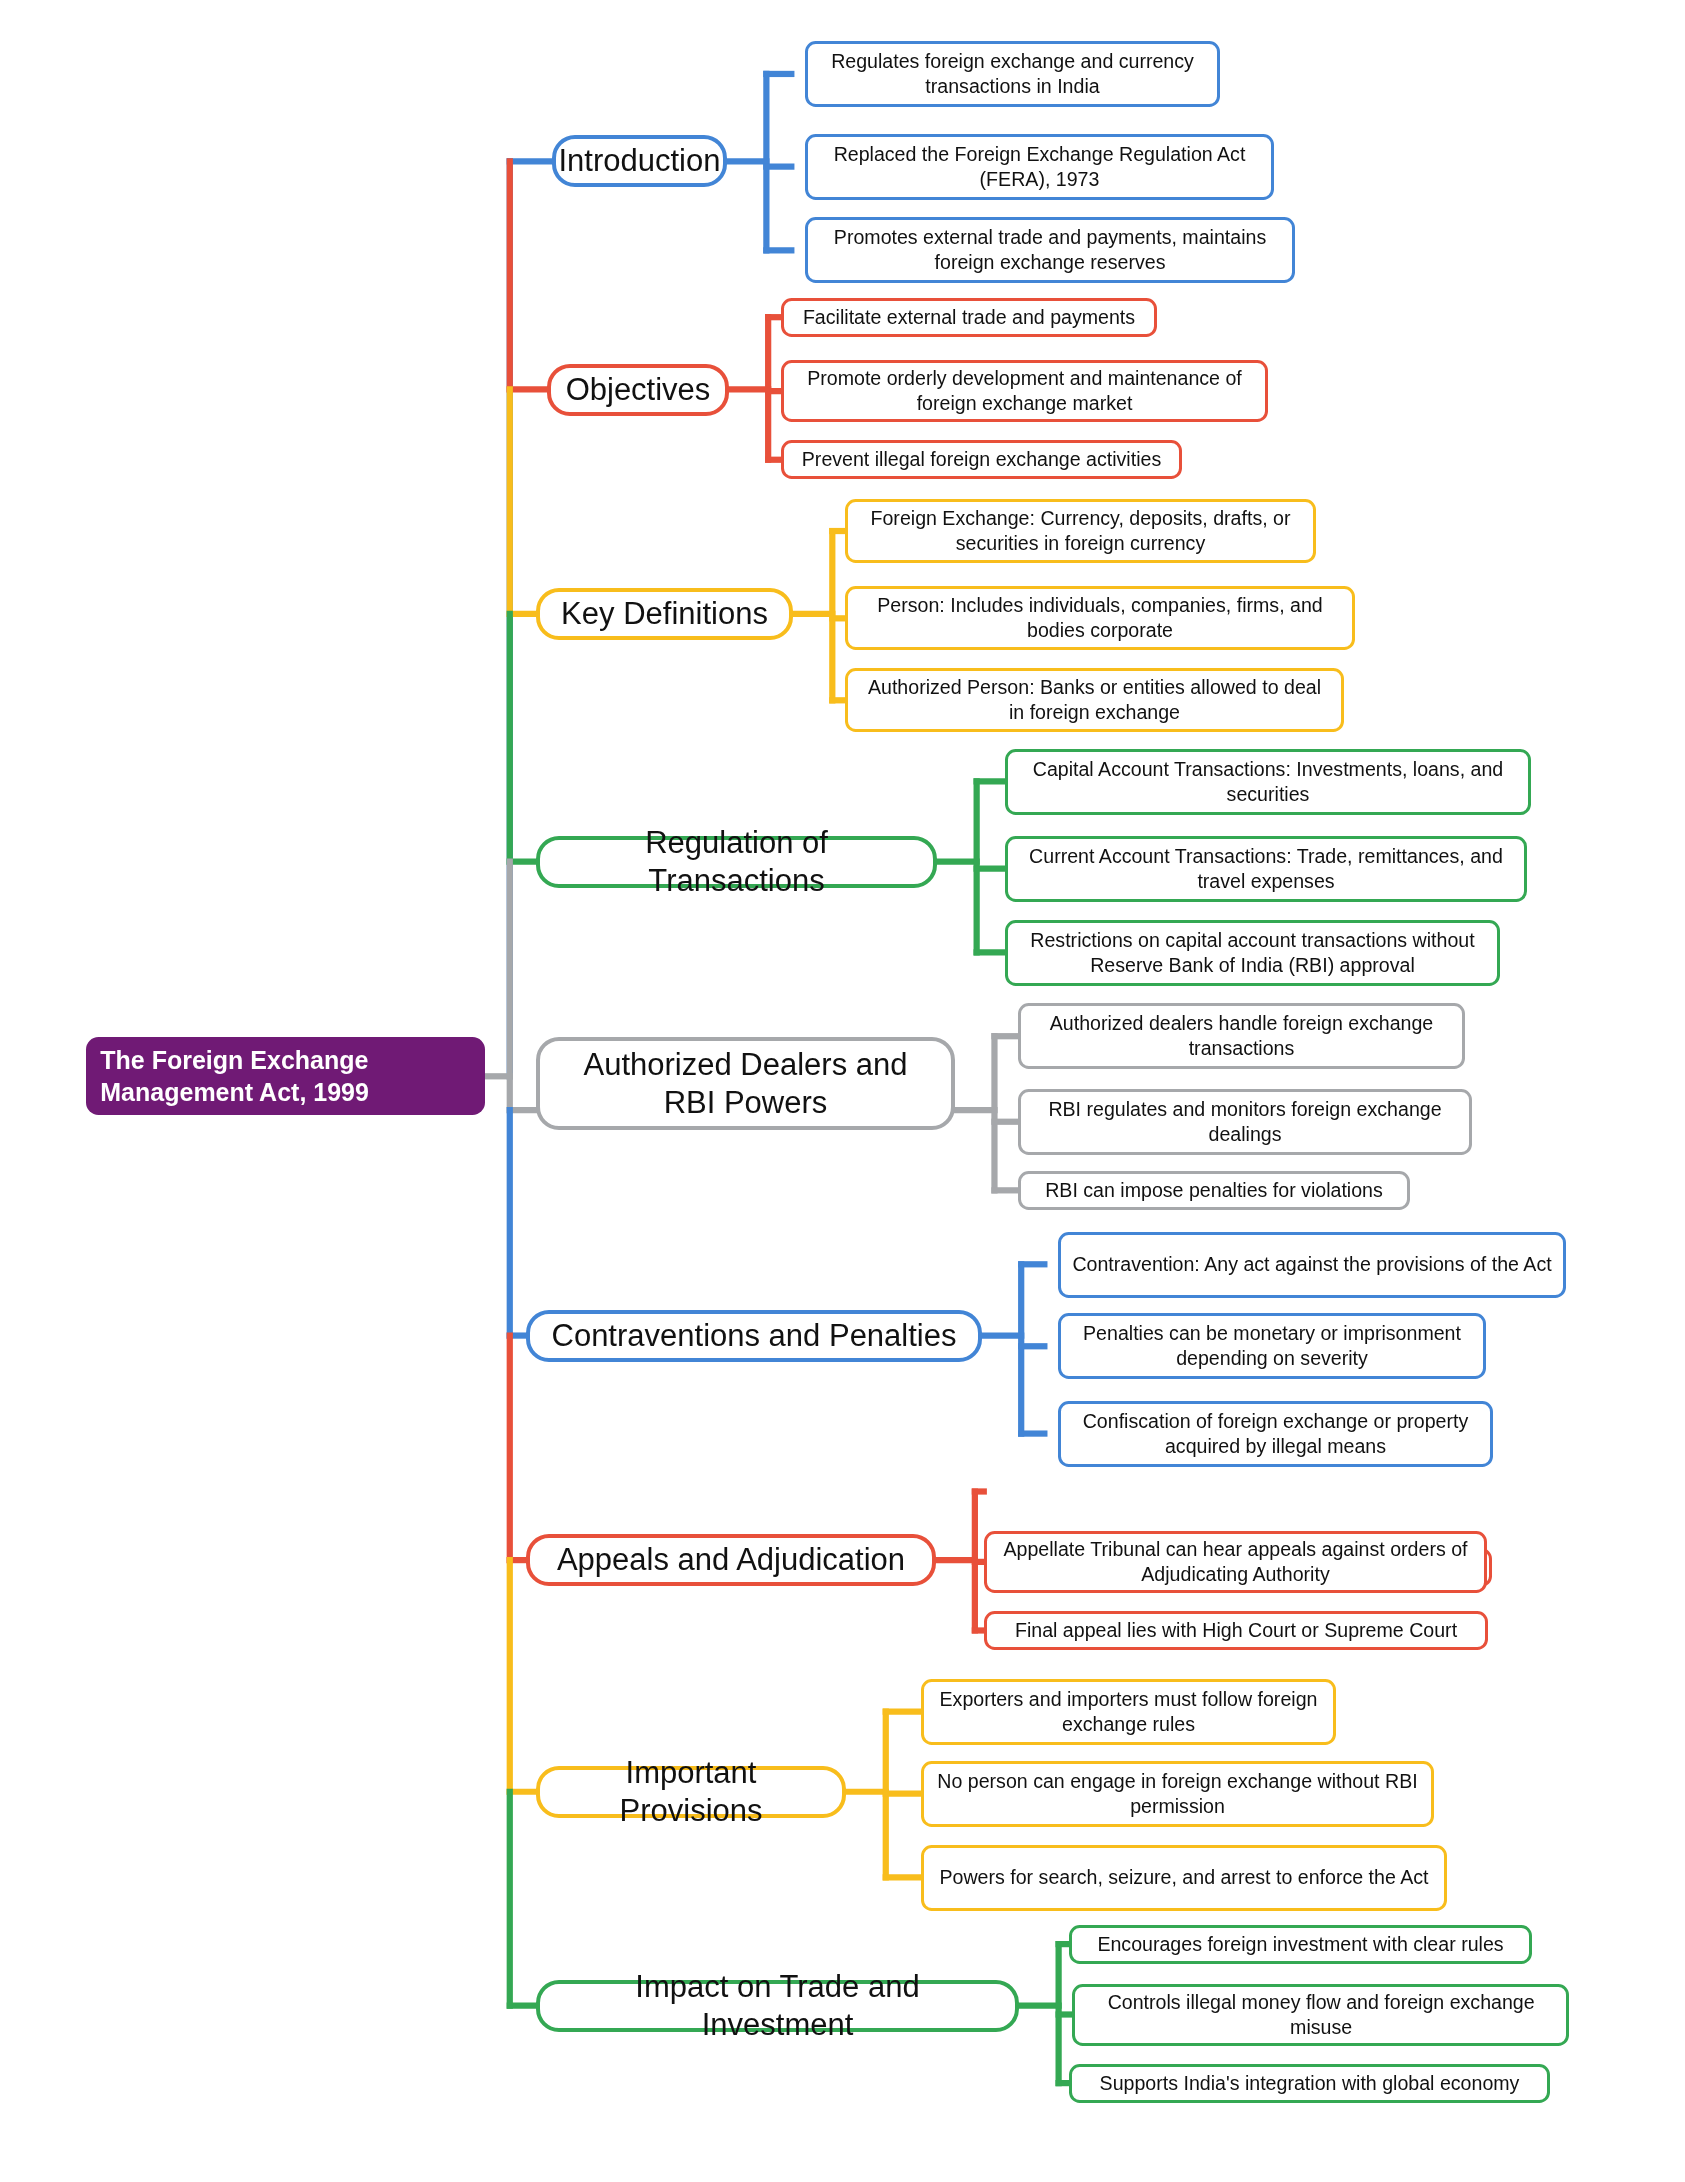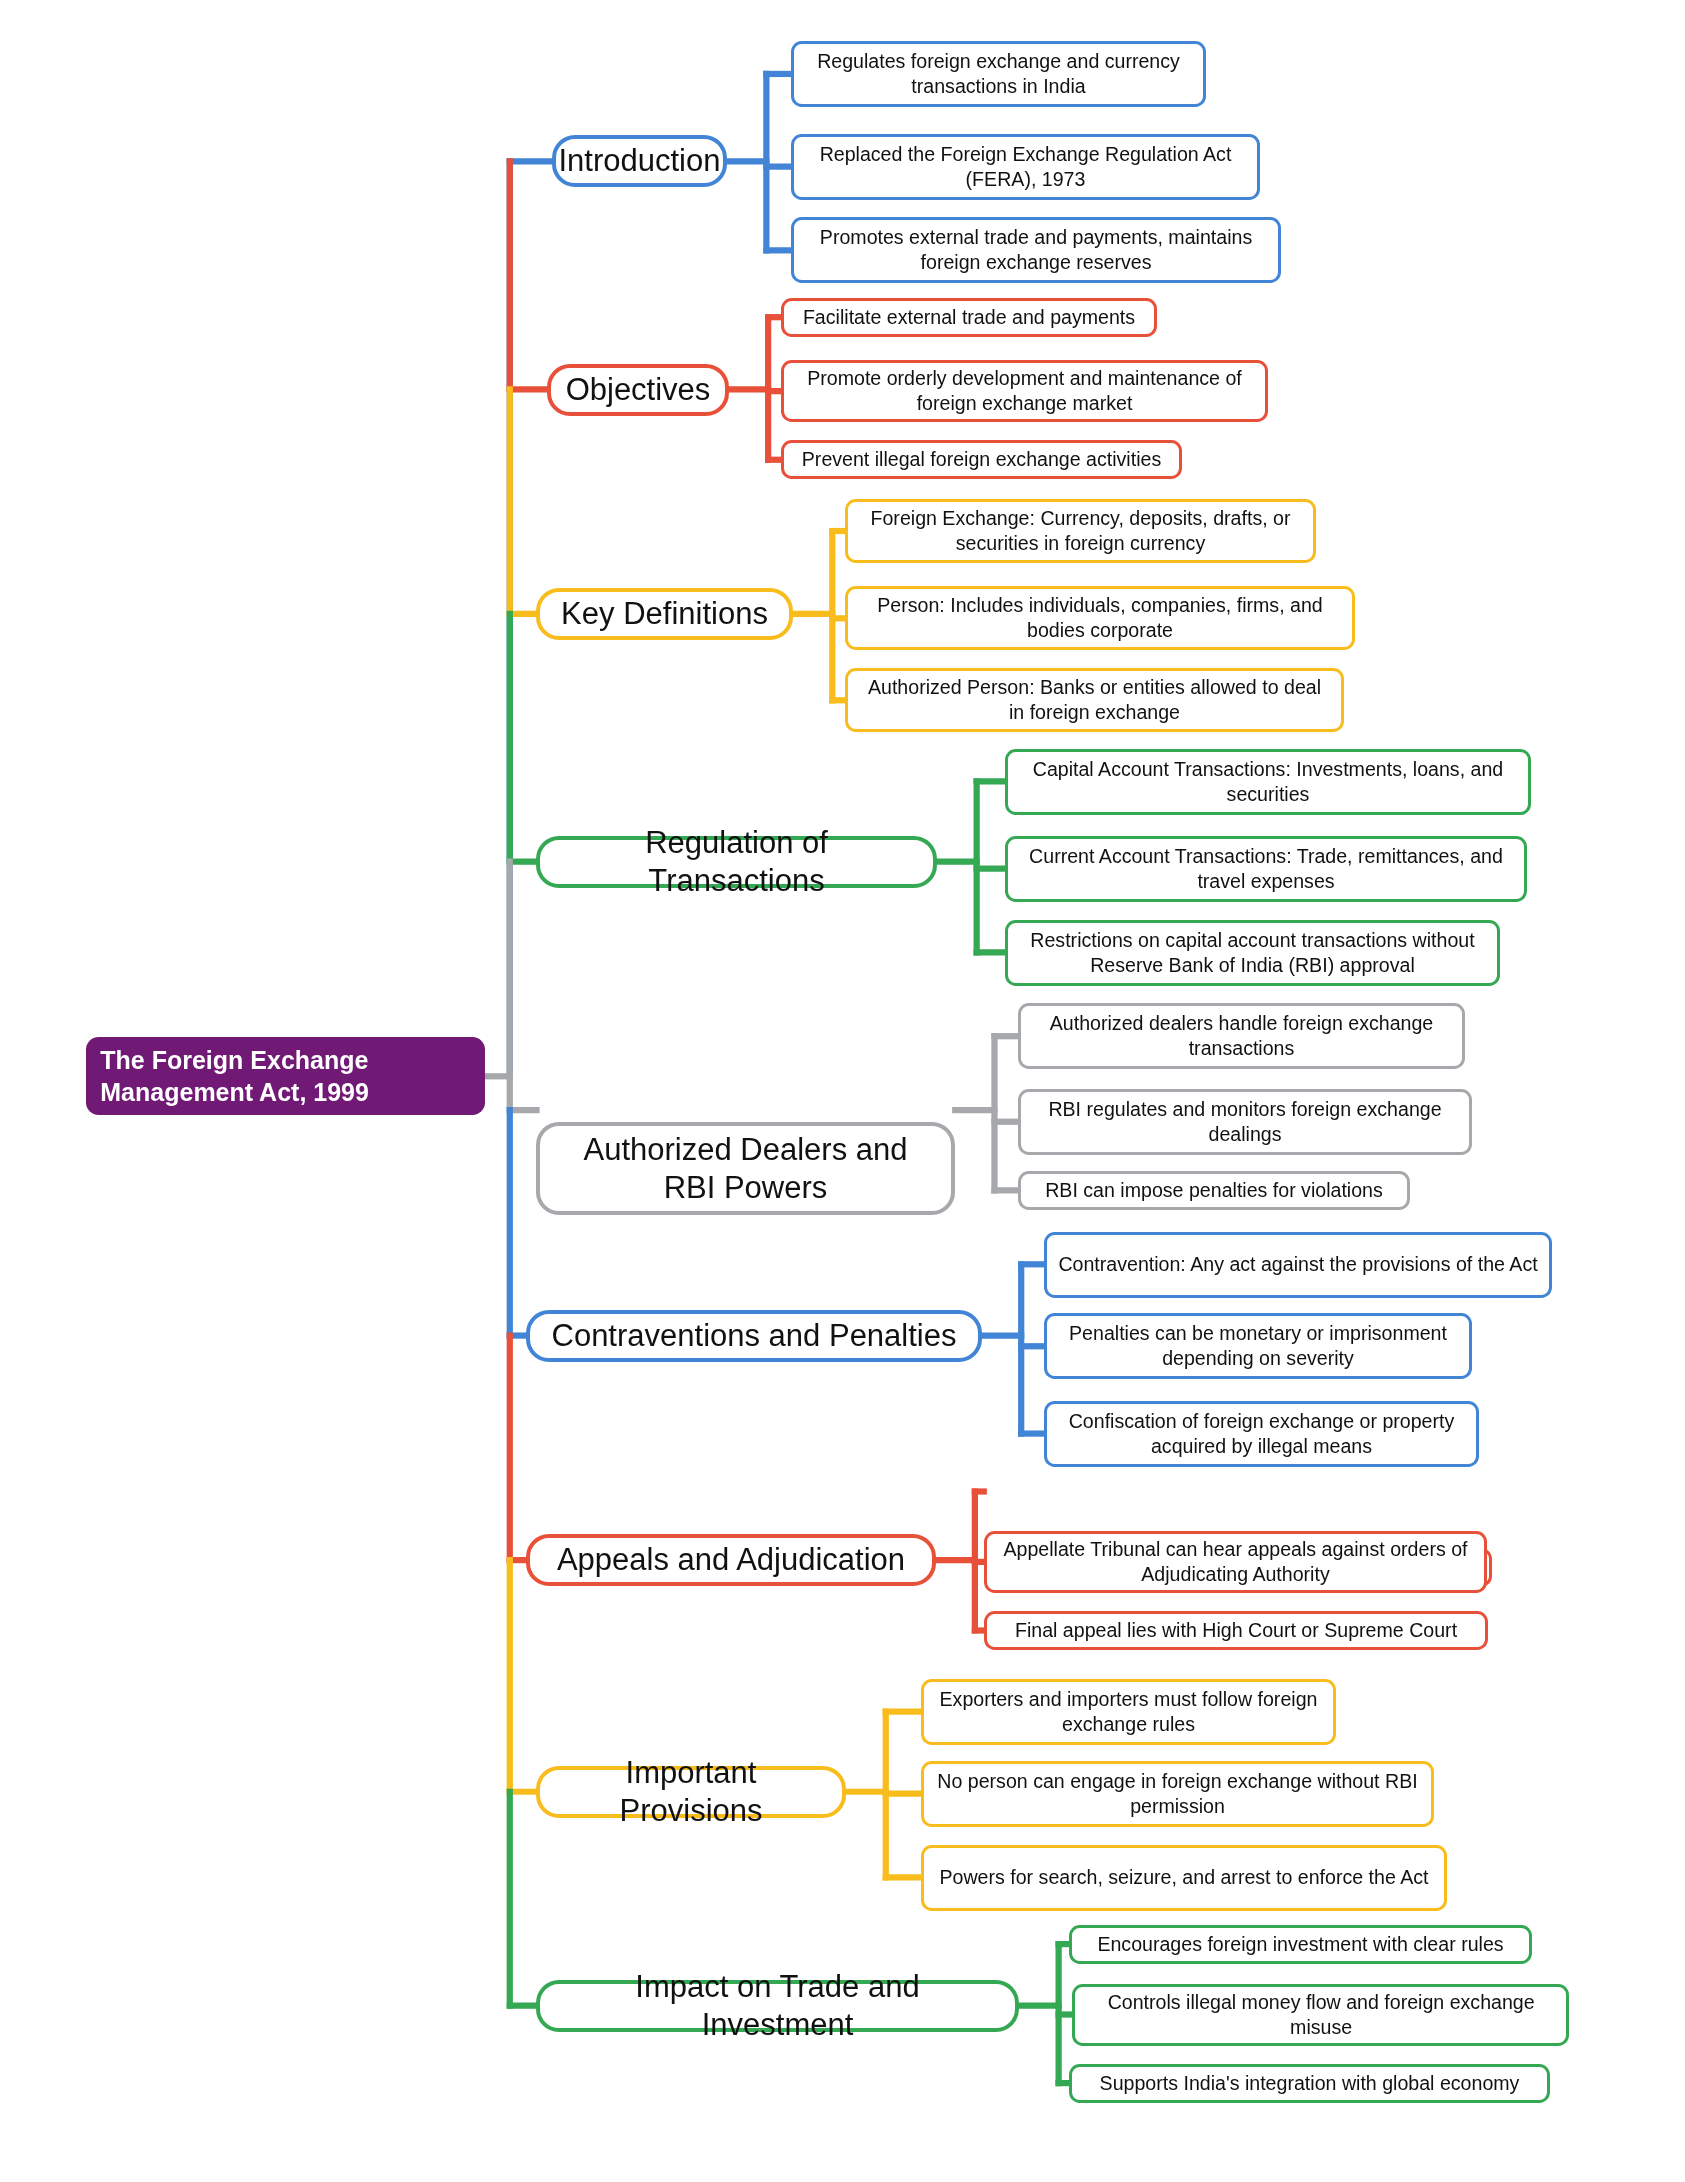--- a/index.html
+++ b/index.html
@@ -34,21 +34,21 @@
   .topic.red   {border-color:#e8503a;}
   .topic.amber {border-color:#f8bd1c;}
   .topic.green {border-color:#34a853;}
   .topic.gray  {border-color:#a6a8ab;}
 
   
   .leaf{
     border:3.6px solid #000;border-radius:10.7px;font-size:19.6px;
     padding:5.3px 10.7px;line-height:1.30;
   }
-  .leaf.blue  {border-color:#4285d6;}
+  .leaf.blue  {border-color:#4285d6;margin-left:14px;}
   .leaf.red   {border-color:#e8503a;}
   .leaf.amber {border-color:#f8bd1c;}
   .leaf.green {border-color:#34a853;}
   .leaf.gray  {border-color:#a6a8ab;}
 
   
   #logo{position:absolute;left:37px;top:2050px;width:285px;height:107px;
         display:flex;align-items:center;gap:12.5px;}
   #logo .mark{width:78px;height:82px;position:relative;flex:0 0 auto;}
   #logo .word{font-size:46px;font-weight:bold;color:#111;letter-spacing:-0.9px;}
@@ -137,21 +137,21 @@
       <div class="node leaf red" style="left: 781px; top: 360px; width: 487px; height: 62px;">Promote orderly development and maintenance of foreign exchange market</div>
       <div class="node leaf red" style="left: 781px; top: 440px; width: 401px; height: 39px;">Prevent illegal foreign exchange activities</div>
       <div class="node topic amber" style="left: 536px; top: 588px; width: 257px; height: 52px;">Key Definitions</div>
       <div class="node leaf amber" style="left: 845px; top: 499px; width: 471px; height: 64px;">Foreign Exchange: Currency, deposits, drafts, or securities in foreign currency</div>
       <div class="node leaf amber" style="left: 845px; top: 586px; width: 510px; height: 64px;">Person: Includes individuals, companies, firms, and bodies corporate</div>
       <div class="node leaf amber" style="left: 845px; top: 668px; width: 499px; height: 64px;">Authorized Person: Banks or entities allowed to deal in foreign exchange</div>
       <div class="node topic green" style="left: 536px; top: 836px; width: 401px; height: 52px;">Regulation of Transactions</div>
       <div class="node leaf green" style="left: 1005px; top: 749px; width: 526px; height: 66px;">Capital Account Transactions: Investments, loans, and securities</div>
       <div class="node leaf green" style="left: 1005px; top: 836px; width: 522px; height: 66px;">Current Account Transactions: Trade, remittances, and travel expenses</div>
       <div class="node leaf green" style="left: 1005px; top: 920px; width: 495px; height: 66px;">Restrictions on capital account transactions without Reserve Bank of India (RBI) approval</div>
-      <div class="node topic gray" style="left: 536px; top: 1122px; width: 419px; height: 93px;">Authorized Dealers and RBI Powers</div>
+      <div class="node topic gray" style="left: 536px; top: 1037px; width: 419px; height: 93px;">Authorized Dealers and RBI Powers</div>
       <div class="node leaf gray" style="left: 1018px; top: 1003px; width: 447px; height: 66px;">Authorized dealers handle foreign exchange transactions</div>
       <div class="node leaf gray" style="left: 1018px; top: 1089px; width: 454px; height: 66px;">RBI regulates and monitors foreign exchange dealings</div>
       <div class="node leaf gray" style="left: 1018px; top: 1171px; width: 392px; height: 39px;">RBI can impose penalties for violations</div>
       <div class="node topic blue" style="left: 526px; top: 1310px; width: 456px; height: 52px;">Contraventions and Penalties</div>
       <div class="node leaf blue" style="left: 1044px; top: 1232px; width: 508px; height: 66px;">Contravention: Any act against the provisions of the Act</div>
       <div class="node leaf blue" style="left: 1044px; top: 1313px; width: 428px; height: 66px;">Penalties can be monetary or imprisonment depending on severity</div>
       <div class="node leaf blue" style="left: 1044px; top: 1401px; width: 435px; height: 66px;">Confiscation of foreign exchange or property acquired by illegal means</div>
       <div class="node topic red" style="left: 526px; top: 1534px; width: 410px; height: 52px;">Appeals and Adjudication</div>
       <div class="node leaf red" style="left: 984px; top: 1548px; width: 508px; height: 39px;">Adjudicating Authority hears cases of contravention</div>
       <div class="node leaf red" style="left: 984px; top: 1531px; width: 503px; height: 62px;">Appellate Tribunal can hear appeals against orders of Adjudicating Authority</div>

